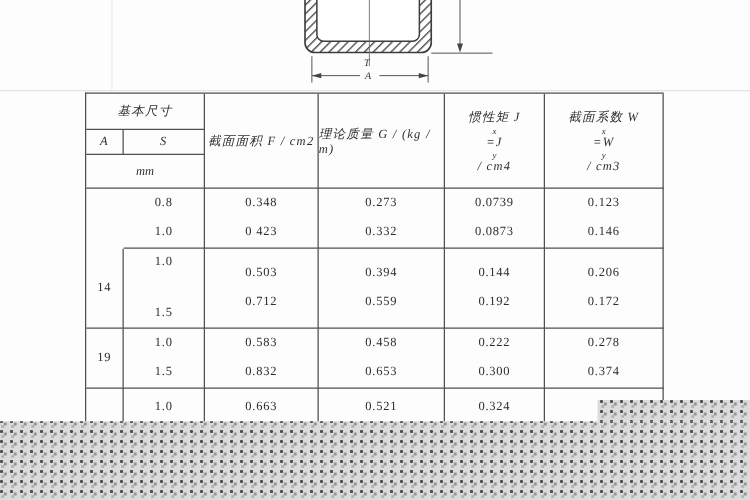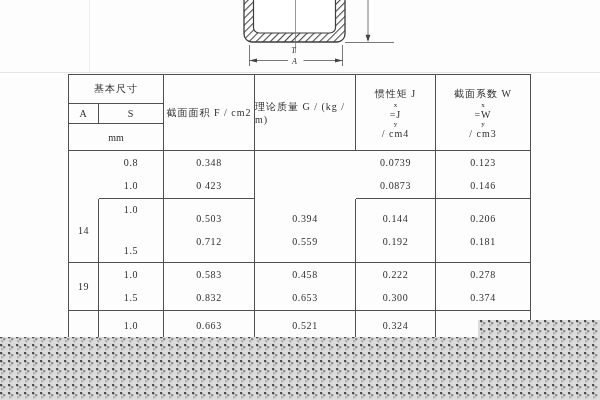--- a/index.html
+++ b/index.html
@@ -42,21 +42,21 @@
     border-left:1px solid #4f4f4f;
     z-index:1;
     font-size:10px;
   }
   .cell{
     border-right:1px solid #4f4f4f;
     border-bottom:1px solid #4f4f4f;
     display:flex;flex-direction:column;align-items:center;justify-content:center;
     overflow:hidden;
   }
-  .hdr{letter-spacing:1px;}
+  .hdr{letter-spacing:1px;font-style:italic;}
   .hdr sub{font-size:7px;letter-spacing:0;}
   .hdr-wide{flex-direction:column;}
   .span2{grid-column:1/3;}
   .rows3{grid-row:1/4;}
   .mm{font-size:10px;letter-spacing:0;}
   .val{line-height:12px;letter-spacing:0.6px;}
   .vals{gap:11px;}
   .s-spread{justify-content:space-between;padding:5px 0;box-sizing:border-box;}
   .top-align{justify-content:flex-start;padding-top:9px;box-sizing:border-box;}
 </style>
@@ -133,20 +133,24 @@
     </div>
 
       <div class="cell vals" style="grid-area: 4 / 2;">
         <div class="val">0.8</div>
         <div class="val">1.0</div>
       </div>
       <div class="cell vals" style="grid-area: 4 / 3;">
         <div class="val">0.348</div>
         <div class="val">0 423</div>
       </div>
+      <div class="cell vals" style="grid-area: 4 / 4;">
+        <div class="val">0.273</div>
+        <div class="val">0.332</div>
+      </div>
       <div class="cell vals" style="grid-area: 4 / 5;">
         <div class="val">0.0739</div>
         <div class="val">0.0873</div>
       </div>
       <div class="cell vals" style="grid-area: 4 / 6; align-items: center;">
         <div class="val">0.123</div>
         <div class="val">0.146</div>
       </div>
       <div class="cell vals" style="grid-area: 5 / 1;">
         <div class="val">14</div>
@@ -162,21 +166,21 @@
       <div class="cell vals" style="grid-area: 5 / 4;">
         <div class="val">0.394</div>
         <div class="val">0.559</div>
       </div>
       <div class="cell vals" style="grid-area: 5 / 5;">
         <div class="val">0.144</div>
         <div class="val">0.192</div>
       </div>
       <div class="cell vals" style="grid-area: 5 / 6;">
         <div class="val">0.206</div>
-        <div class="val">0.181</div>
+        <div class="val">0.172</div>
       </div>
       <div class="cell vals" style="grid-area: 6 / 1;">
         <div class="val">19</div>
       </div>
       <div class="cell vals" style="grid-area: 6 / 2;">
         <div class="val">1.0</div>
         <div class="val">1.5</div>
       </div>
       <div class="cell vals" style="grid-area: 6 / 3;">
         <div class="val">0.583</div>

